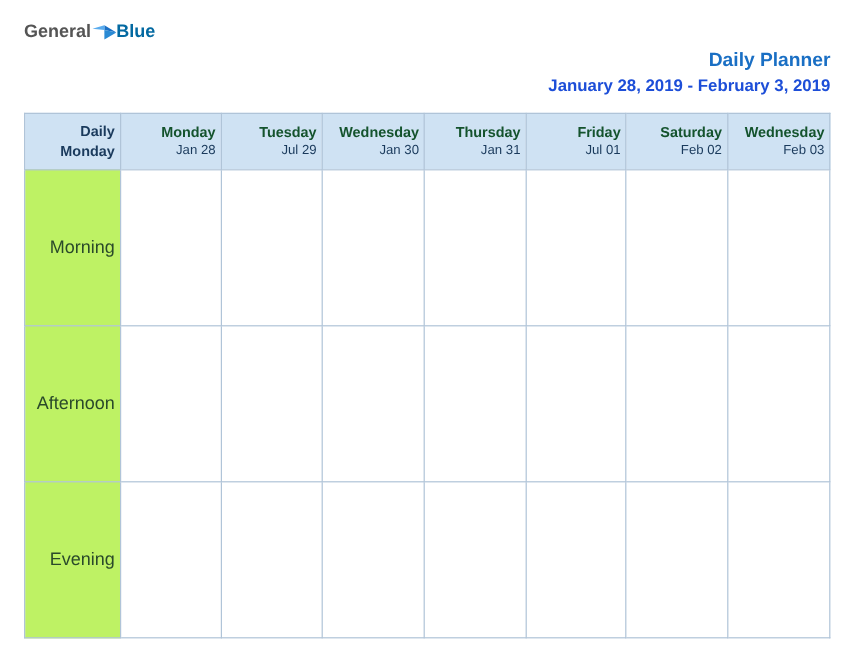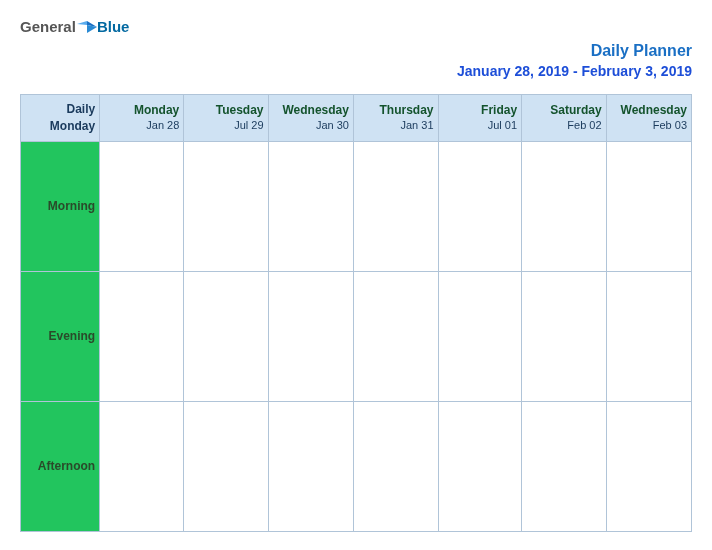--- a/index.html
+++ b/index.html
@@ -83,23 +83,23 @@
     }
 
     .header-cell.daily-planner-header {
       font-size: 12px;
       font-weight: bold;
       color: #1a3a5c;
       line-height: 1.4;
     }
 
     .time-label-cell {
-      background: #22c55e;
-      font-size: 12px;
-      font-weight: bold;
+      background: #bef264;
+      font-size: 15px;
+      font-weight: normal;
       color: #2a4a2a;
       width: 80px;
       padding: 8px 4px;
       height: 110px;
       vertical-align: middle;
     }
 
     .day-cell {
       background: #fff;
       height: 110px;
@@ -190,31 +190,31 @@
       <td class="time-label-cell">Morning</td>
       <td class="day-cell"></td>
       <td class="day-cell"></td>
       <td class="day-cell"></td>
       <td class="day-cell"></td>
       <td class="day-cell"></td>
       <td class="day-cell"></td>
       <td class="day-cell"></td>
     </tr>
     <tr>
+      <td class="time-label-cell">Afternoon</td>
+      <td class="day-cell"></td>
+      <td class="day-cell"></td>
+      <td class="day-cell"></td>
+      <td class="day-cell"></td>
+      <td class="day-cell"></td>
+      <td class="day-cell"></td>
+      <td class="day-cell"></td>
+    </tr>
+    <tr>
       <td class="time-label-cell">Evening</td>
-      <td class="day-cell"></td>
-      <td class="day-cell"></td>
-      <td class="day-cell"></td>
-      <td class="day-cell"></td>
-      <td class="day-cell"></td>
-      <td class="day-cell"></td>
-      <td class="day-cell"></td>
-    </tr>
-    <tr>
-      <td class="time-label-cell">Afternoon</td>
       <td class="day-cell"></td>
       <td class="day-cell"></td>
       <td class="day-cell"></td>
       <td class="day-cell"></td>
       <td class="day-cell"></td>
       <td class="day-cell"></td>
       <td class="day-cell"></td>
     </tr>
   </tbody>
 </table>

